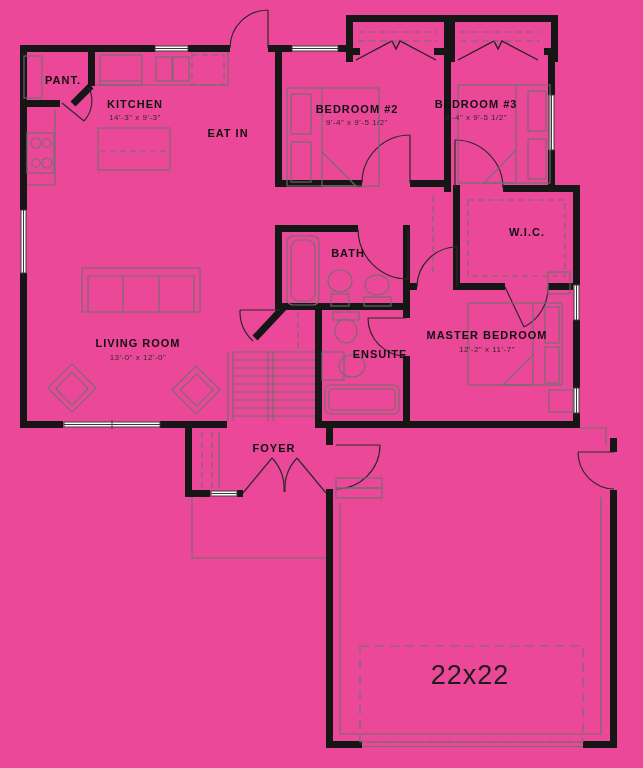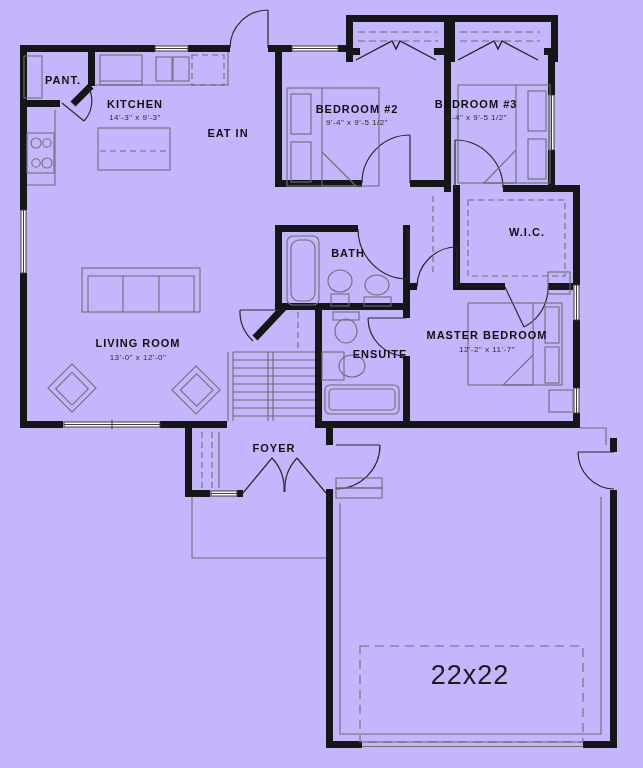--- a/index.html
+++ b/index.html
@@ -1,16 +1,16 @@
 <!DOCTYPE html>
 <html><head>
 <meta charset="utf-8">
 <style>
   html,body{margin:0;padding:0;background:#ffffff;}
-  .stage{position:relative;width:643px;height:768px;background:#c4b5fd;overflow:hidden;
+  .stage{position:relative;width:643px;height:768px;background:#ec4899;overflow:hidden;
          font-family:"Liberation Sans",sans-serif;}
   svg{position:absolute;top:0;left:0;}
   text{font-family:"Liberation Sans","DejaVu Sans",sans-serif;fill:#111;}
   .room-name{font-size:11px;font-weight:bold;letter-spacing:1px;}
   .room-dims{font-size:8px;font-weight:normal;fill:#2b2b2b;letter-spacing:.5px;}
   .garage-size{font-size:27px;font-weight:normal;letter-spacing:1px;fill:#1c1c1c;}
 </style>
 </head>
 <body>
 

